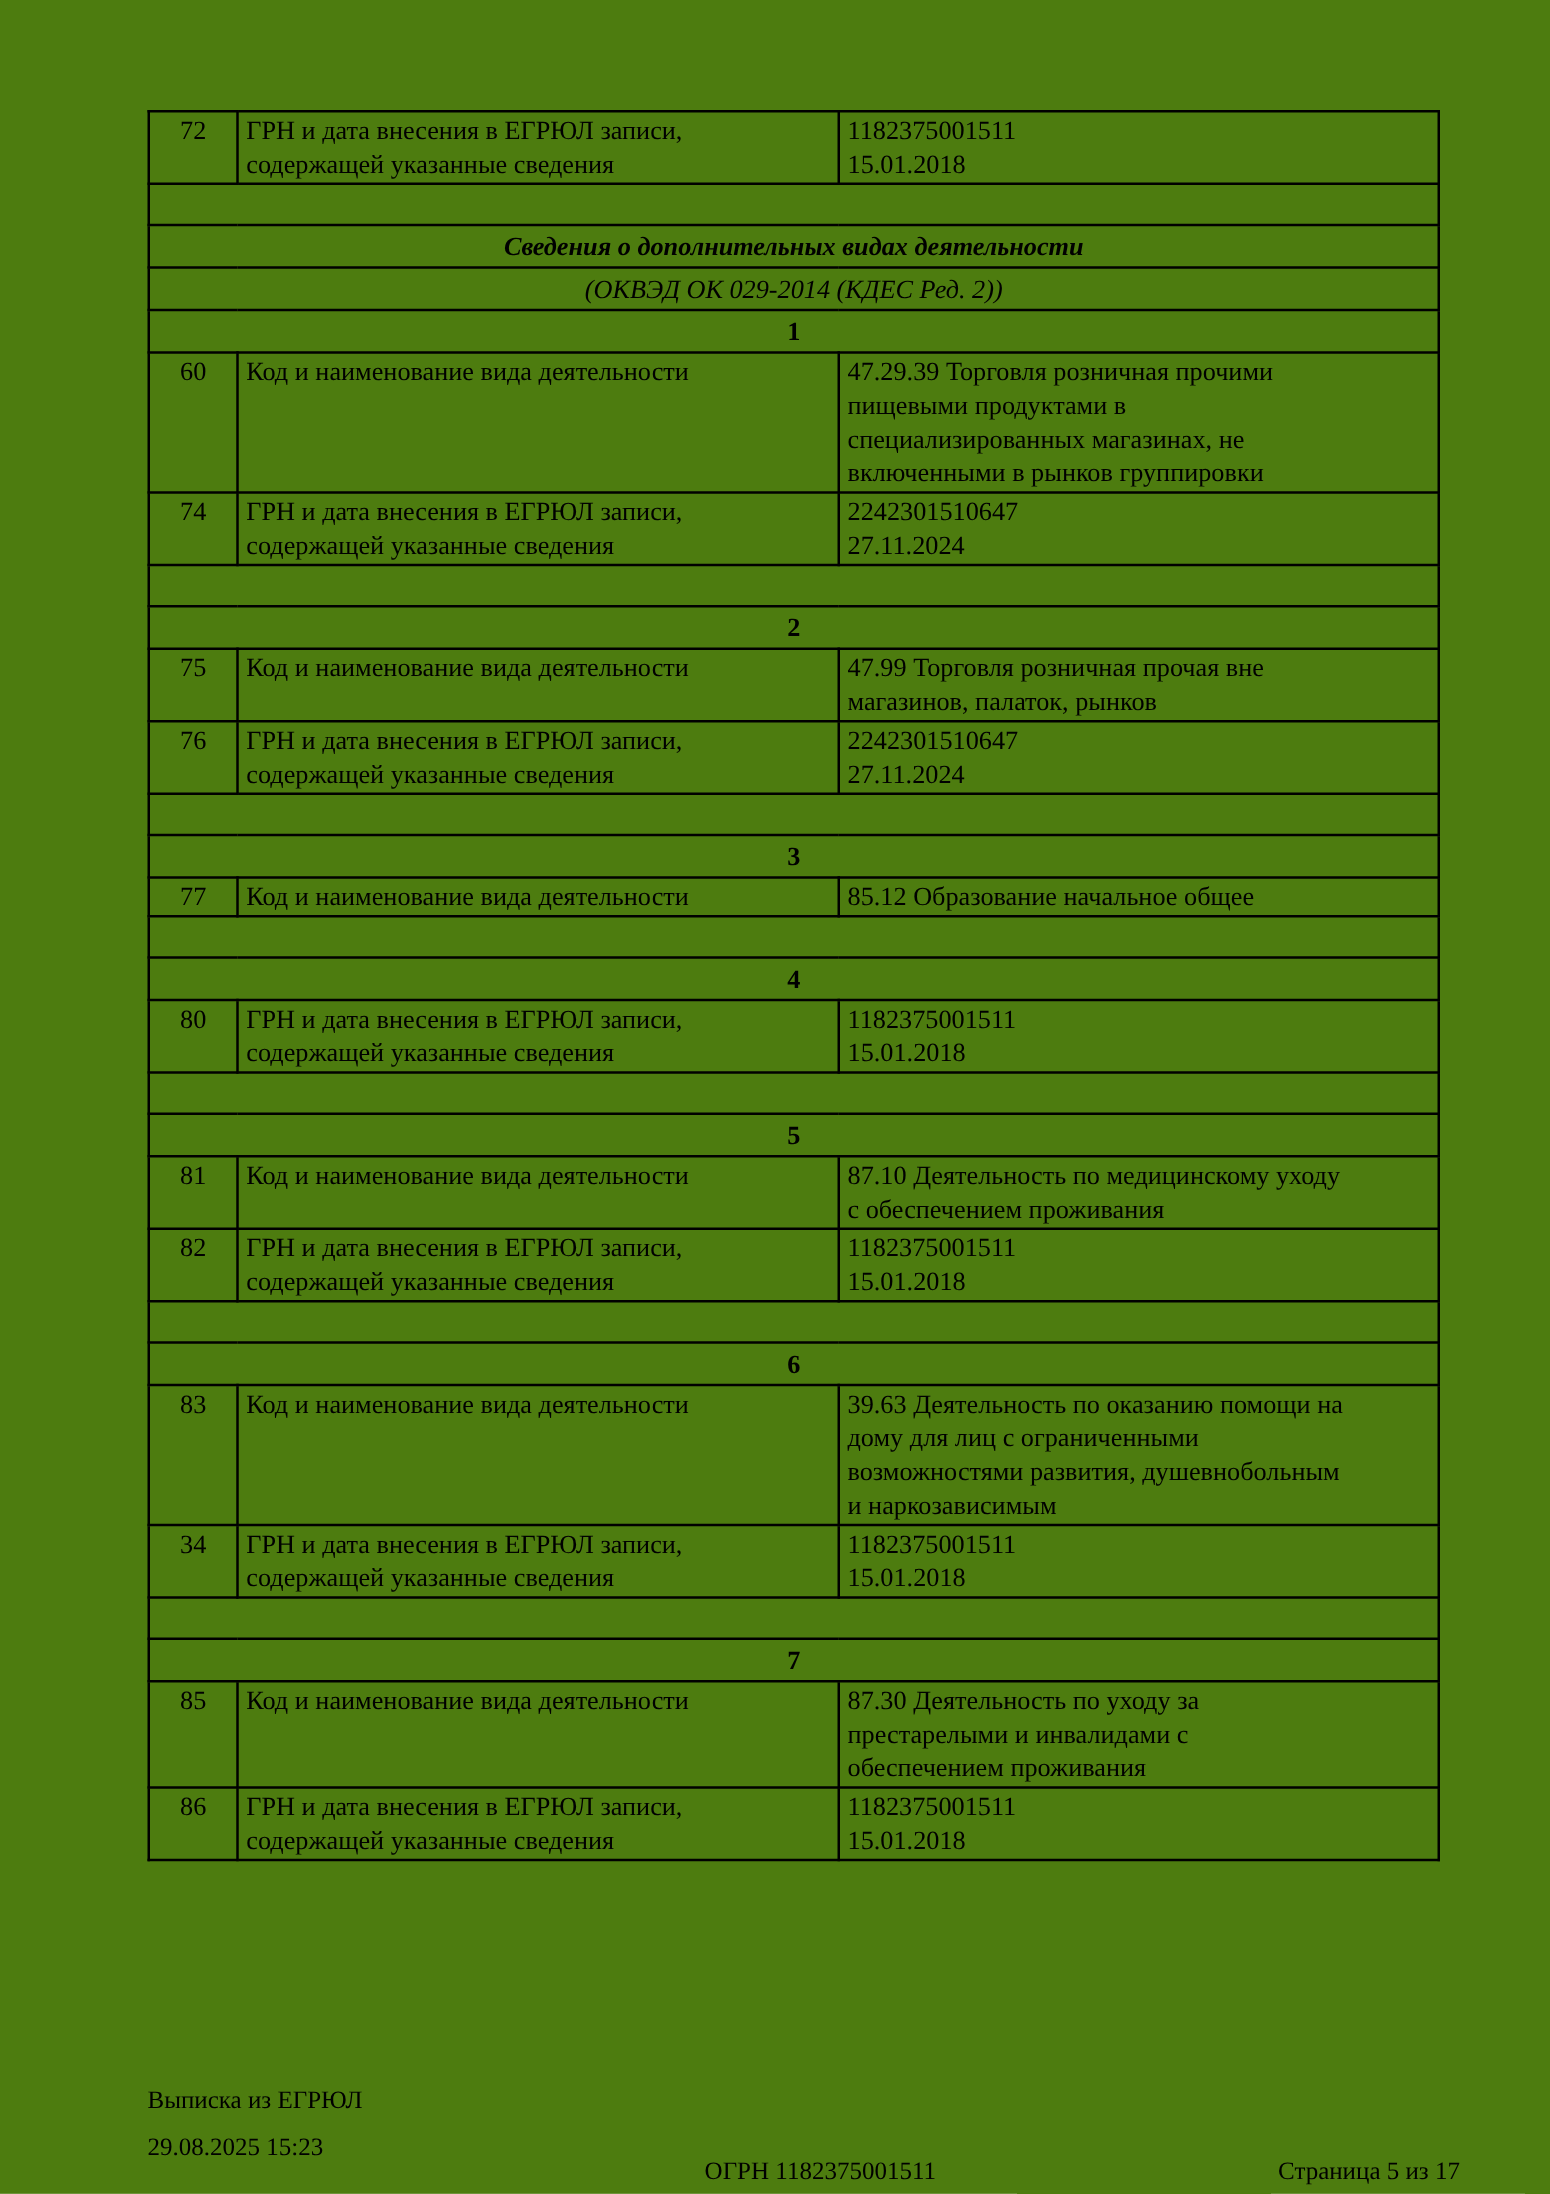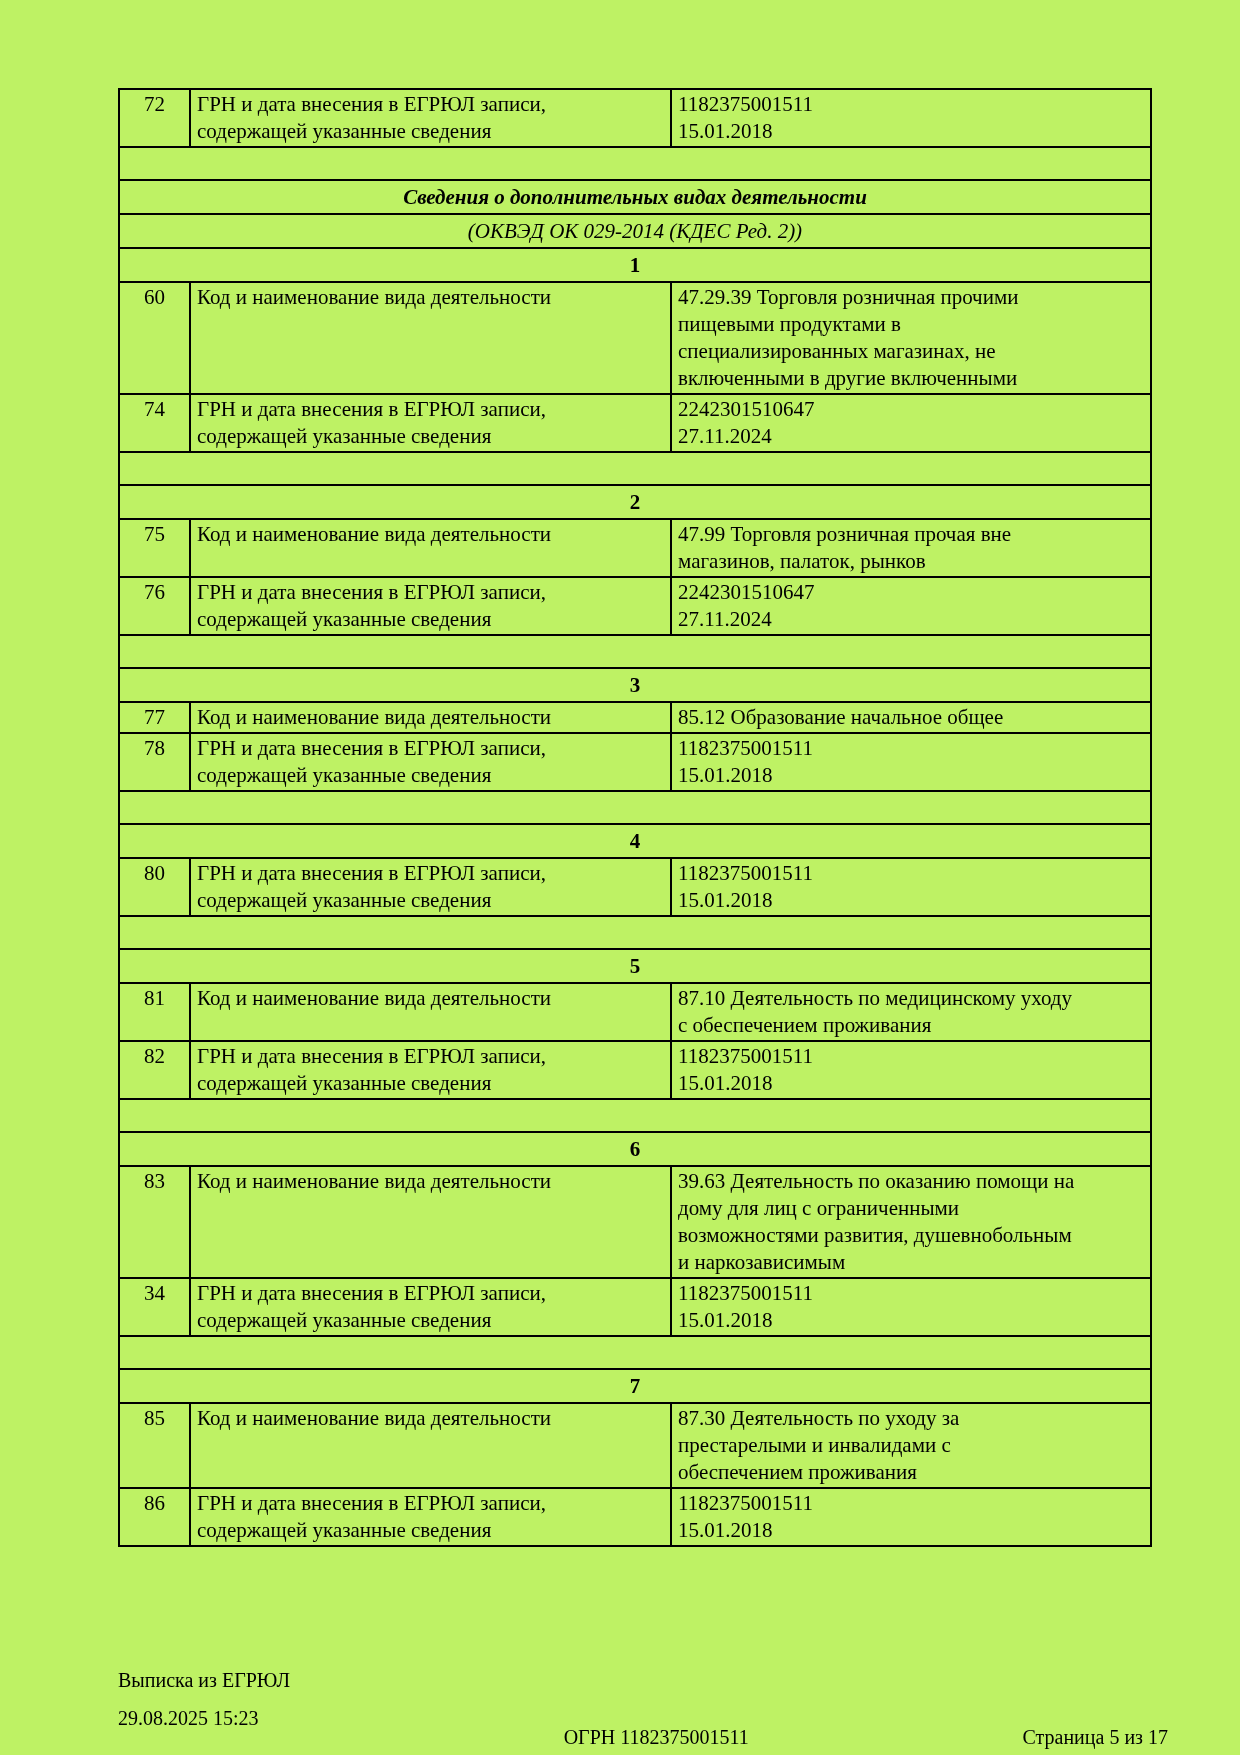--- a/index.html
+++ b/index.html
@@ -7,21 +7,21 @@
     width: 1240px; height: 1755px;
     background: #ffffff;
     font-family: "Liberation Serif", serif;
     color: #000000;
     position: relative;
   }
   .page {
     position: relative;
     width: 1240px; height: 1755px;
     overflow: hidden;
-    background: #bef264;
+    background: #4d7c0f;
   }
   table.doc-table {
     position: absolute;
     left: 118px; top: 88px;
     width: 1032px;
     border-collapse: collapse;
     table-layout: fixed;
     font-size: 21px;
     line-height: 27px;
   }
@@ -90,21 +90,21 @@
         </tr>
         <tr class="section-row">
           <td colspan="3">1</td>
         </tr>
         <tr class="data-row">
           <td class="num-cell">60</td>
           <td class="label-cell">Код и наименование вида деятельности</td>
           <td class="value-cell">47.29.39 Торговля розничная прочими
 пищевыми продуктами в
 специализированных магазинах, не
-включенными в другие включенными</td>
+включенными в рынков группировки</td>
         </tr>
         <tr class="data-row">
           <td class="num-cell">74</td>
           <td class="label-cell">ГРН и дата внесения в ЕГРЮЛ записи,
 содержащей указанные сведения</td>
           <td class="value-cell">2242301510647
 27.11.2024</td>
         </tr>
         <tr class="spacer-row">
           <td colspan="3"></td>
@@ -128,27 +128,20 @@
         <tr class="spacer-row">
           <td colspan="3"></td>
         </tr>
         <tr class="section-row">
           <td colspan="3">3</td>
         </tr>
         <tr class="data-row">
           <td class="num-cell">77</td>
           <td class="label-cell">Код и наименование вида деятельности</td>
           <td class="value-cell">85.12 Образование начальное общее</td>
-        </tr>
-        <tr class="data-row">
-          <td class="num-cell">78</td>
-          <td class="label-cell">ГРН и дата внесения в ЕГРЮЛ записи,
-содержащей указанные сведения</td>
-          <td class="value-cell">1182375001511
-15.01.2018</td>
         </tr>
         <tr class="spacer-row">
           <td colspan="3"></td>
         </tr>
         <tr class="section-row">
           <td colspan="3">4</td>
         </tr>
         <tr class="data-row">
           <td class="num-cell">80</td>
           <td class="label-cell">ГРН и дата внесения в ЕГРЮЛ записи,

